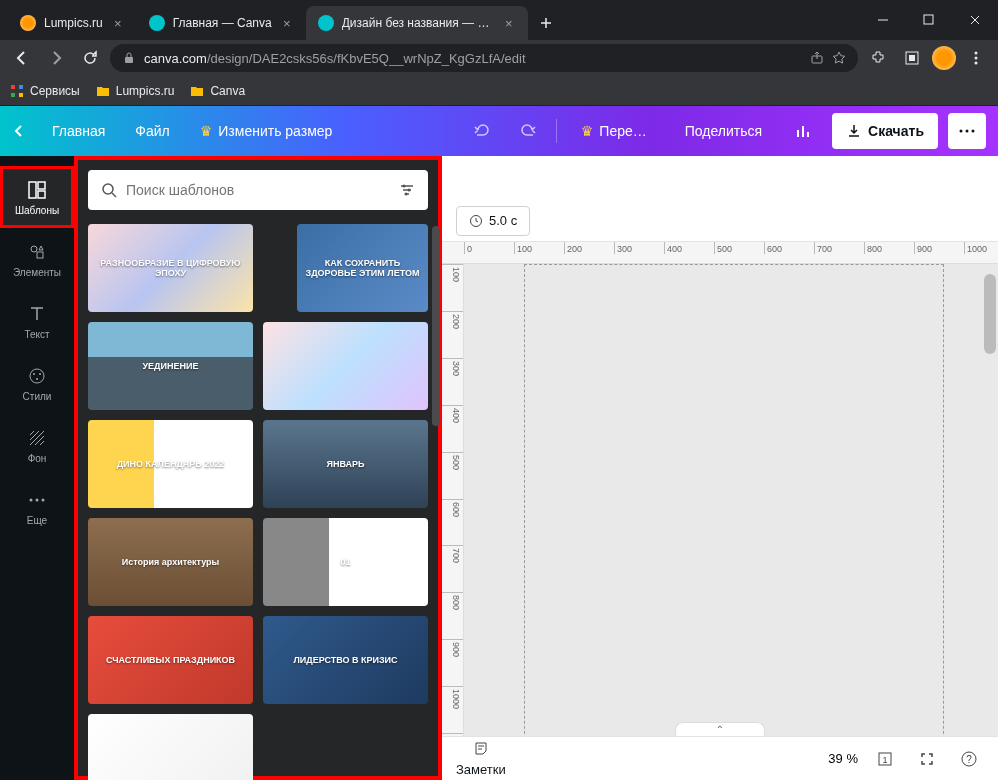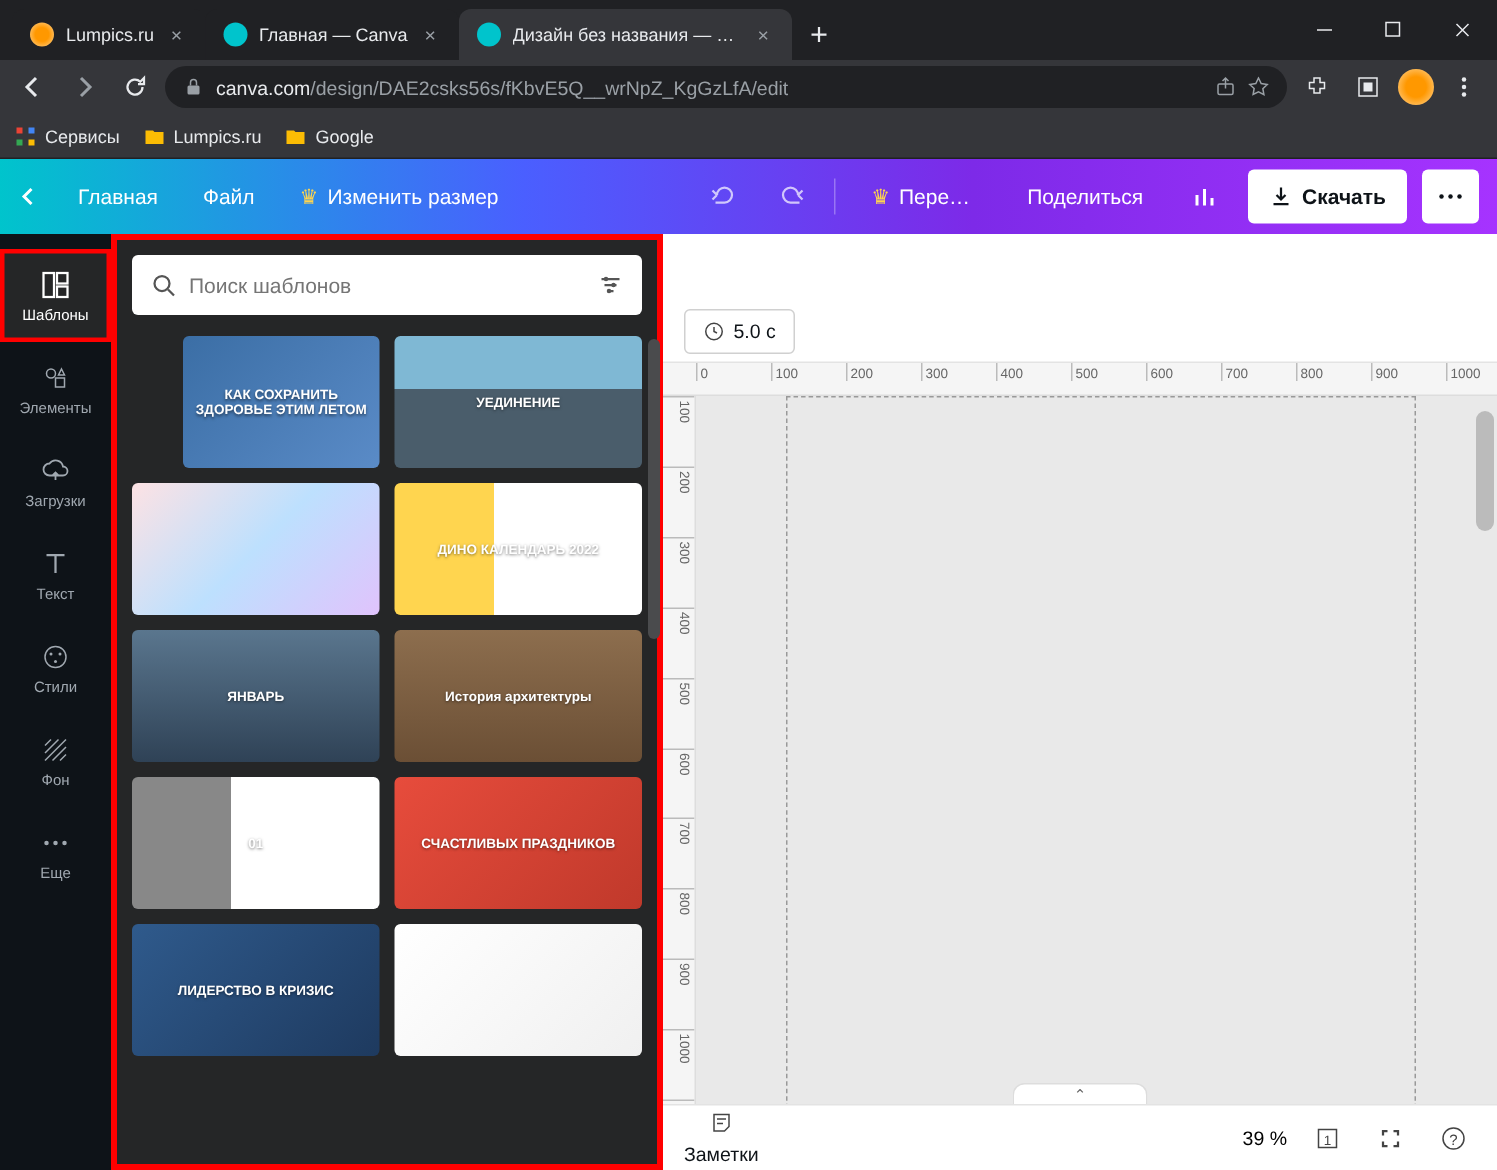--- a/index.html
+++ b/index.html
@@ -192,21 +192,21 @@
   <div class="bookmark">
     <svg class="bm-icon" viewBox="0 0 14 14">
         <path d="M1 3h5l1 1h6v8H1z" fill="#fbbc04"></path>
       </svg>
     <span>Lumpics.ru</span>
   </div>
   <div class="bookmark">
     <svg class="bm-icon" viewBox="0 0 14 14">
         <path d="M1 3h5l1 1h6v8H1z" fill="#fbbc04"></path>
       </svg>
-    <span>Google</span>
+    <span>Canva</span>
   </div>
 </div>
 
 <div class="canva-header">
   <span class="hdr-chev">
       <svg width="14" height="14">
         <path d="M9 2L4 7l5 5" stroke="#fff" stroke-width="2" fill="none"></path>
       </svg>
     </span>
   <span class="hdr-link">Главная</span>
@@ -271,28 +271,20 @@
             <circle cx="7" cy="7" r="3" stroke="currentColor" fill="none"></circle>
             <rect x="10" y="10" width="6" height="6" stroke="currentColor" fill="none"></rect>
             <path d="M14 4l2 4h-4z" stroke="currentColor" fill="none"></path>
           </svg>
         </span>
       <span>Элементы</span>
     </div>
     <div class="rail-item">
       <span class="rail-icon">
           <svg width="20" height="20" viewBox="0 0 20 20">
-            <path d="M6 13a4 4 0 010-8 5 5 0 019 2 3 3 0 010 6H6zm4 3v-5m-2 2l2-2 2 2" stroke="currentColor" fill="none" stroke-width="1.2"></path>
-          </svg>
-        </span>
-      <span>Загрузки</span>
-    </div>
-    <div class="rail-item">
-      <span class="rail-icon">
-          <svg width="20" height="20" viewBox="0 0 20 20">
             <path d="M4 4h12M10 4v12" stroke="currentColor" stroke-width="1.5"></path>
           </svg>
         </span>
       <span>Текст</span>
     </div>
     <div class="rail-item">
       <span class="rail-icon">
           <svg width="20" height="20" viewBox="0 0 20 20">
             <circle cx="10" cy="10" r="7" stroke="currentColor" fill="none"></circle>
             <circle cx="7" cy="8" r="1" fill="currentColor"></circle>
@@ -330,20 +322,23 @@
         </svg>
       <input class="search-input" placeholder="Поиск шаблонов" style="">
       <svg width="18" height="18" viewBox="0 0 18 18">
           <path d="M3 5h12M5 9h8M7 13h4" stroke="#555" stroke-width="1.5"></path>
           <circle cx="6" cy="5" r="1.5" fill="#555"></circle>
           <circle cx="11" cy="9" r="1.5" fill="#555"></circle>
           <circle cx="8" cy="13" r="1.5" fill="#555"></circle>
         </svg>
     </div>
     <div class="templates-grid" id="tpl-grid">
+        <div class="tpl" style="background: linear-gradient(135deg, rgb(248, 215, 218), rgb(184, 197, 240), rgb(252, 228, 168));">
+          <span class="tpl-text">РАЗНООБРАЗИЕ В ЦИФРОВУЮ ЭПОХУ</span>
+        </div>
         <div class="tpl" style="background: linear-gradient(135deg, rgb(59, 110, 165), rgb(90, 139, 199)); margin-left: 34px;">
           <span class="tpl-text">КАК СОХРАНИТЬ ЗДОРОВЬЕ ЭТИМ ЛЕТОМ</span>
         </div>
         <div class="tpl" style="background: linear-gradient(rgb(127, 184, 212) 40%, rgb(74, 93, 107) 40%);">
           <span class="tpl-text">УЕДИНЕНИЕ</span>
         </div>
         <div class="tpl" style="background: linear-gradient(135deg, rgb(253, 226, 228), rgb(189, 224, 254), rgb(224, 195, 252));">
           <span class="tpl-text"></span>
         </div>
         <div class="tpl" style="background: linear-gradient(90deg, rgb(255, 213, 79) 40%, rgb(255, 255, 255) 40%);">

